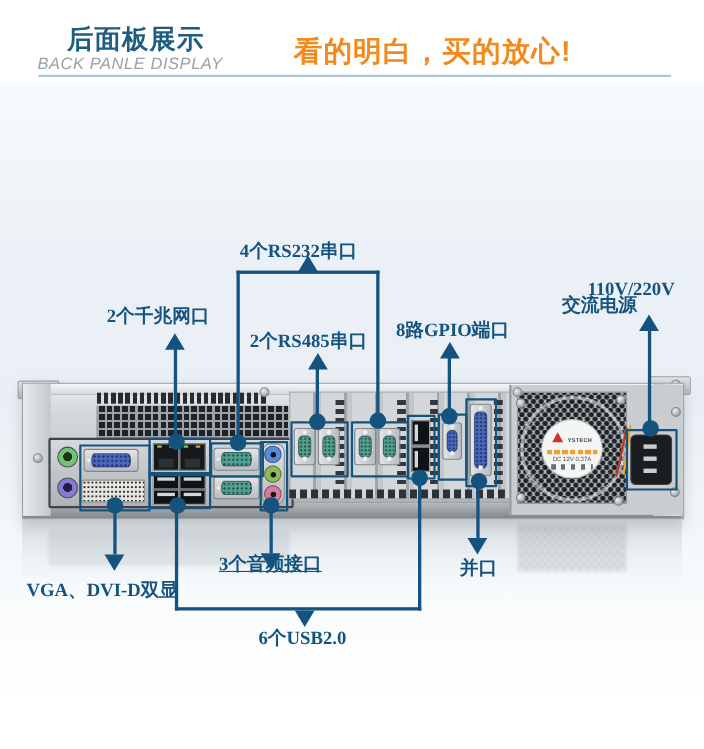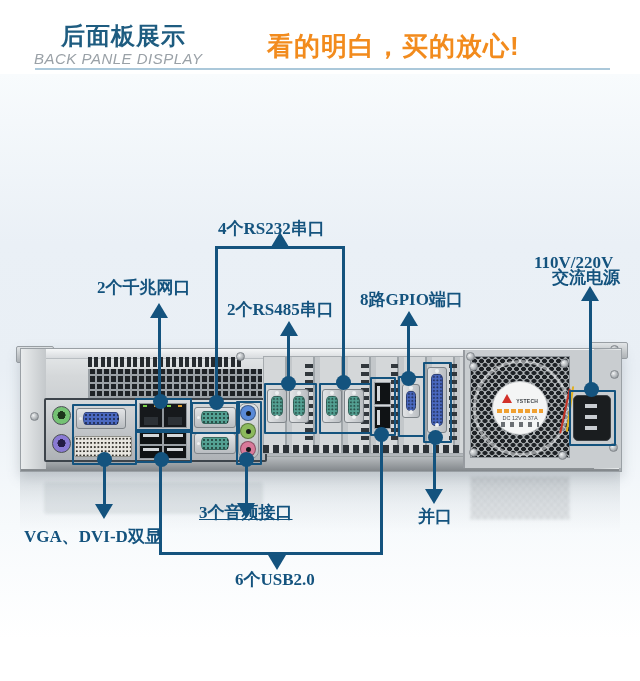--- a/index.html
+++ b/index.html
@@ -242,19 +242,19 @@
     <div class="cline" style="left:159px;top:464px;width:3px;height:91px;"></div>
     <div class="cline" style="left:380px;top:439px;width:3px;height:116px;"></div>
     <div class="cline" style="left:159px;top:552px;width:224px;height:3px;"></div>
     <div class="arr-down" style="left:268px;top:555px;"></div>
 
     <div class="lbl" style="left:218px;top:220px;">4个RS232串口</div>
     <div class="lbl" style="left:97px;top:279px;">2个千兆网口</div>
     <div class="lbl" style="left:227px;top:301px;">2个RS485串口</div>
     <div class="lbl" style="left:360px;top:291px;">8路GPIO端口</div>
     <div class="lbl" style="left:534px;top:244px;margin-top:10px;">110V/220V</div>
-    <div class="lbl" style="left:552px;top:269px;">交流电源</div>
+    <div class="lbl" style="left:511px;top:269px;">交流电源</div>
     <div class="lbl" style="left:24px;top:528px;">VGA、DVI-D双显</div>
     <div class="lbl" style="left:199px;top:504px;text-decoration:underline;">3个音频接口</div>
     <div class="lbl" style="left:418px;top:508px;">并口</div>
     <div class="lbl" style="left:235px;top:571px;">6个USB2.0</div>
   </div>
 </div>
 
 </body></html>

